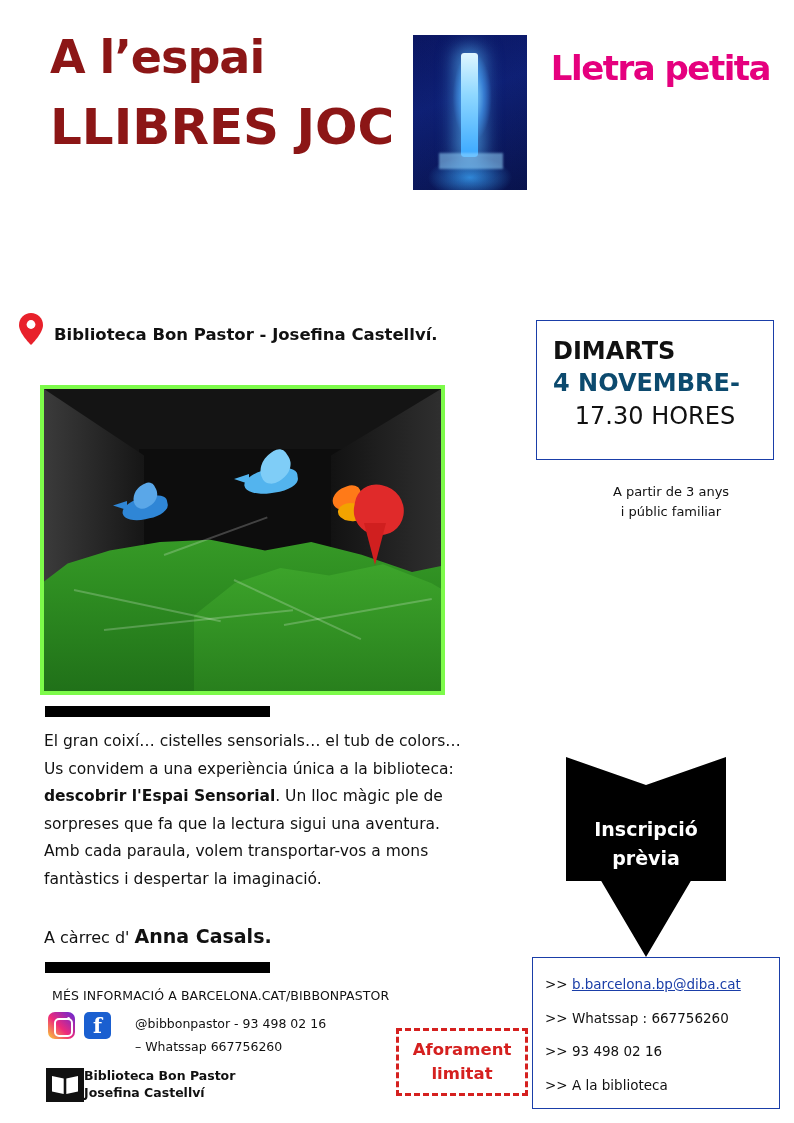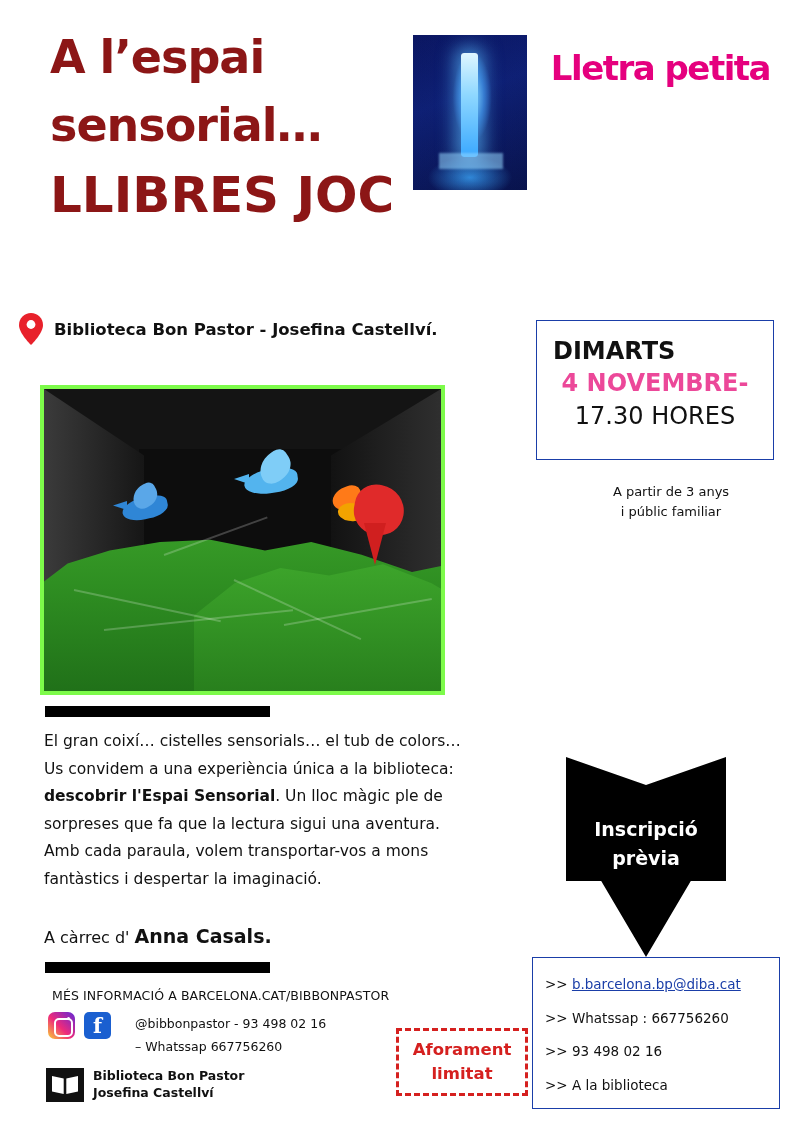--- a/index.html
+++ b/index.html
@@ -78,21 +78,21 @@
     white-space: nowrap;
   }
 
   
   .location {
     position: absolute;
     left: 18px; top: 312px;
     width: 520px;
     display: flex;
     gap: 10px;
-    align-items: center;
+    align-items: flex-end;
   }
   .pin-icon { width: 26px; height: 34px; flex: 0 0 26px; position: relative; }
   .pin-icon svg { display: block; }
   .location-text {
     font-family: "DejaVu Sans", sans-serif;
     font-weight: bold;
     font-size: 16.5px;
     color: #111;
     line-height: 1.35;
     padding-top: 2px;
@@ -180,21 +180,21 @@
     padding: 14px 16px 0 16px;
   }
   .date-l1 {
     font-family: "DejaVu Sans", sans-serif;
     font-weight: bold;
     font-size: 24px; color: #111; line-height: 1.35;
   }
   .date-l2 {
     font-family: "DejaVu Sans", sans-serif;
     font-weight: bold;
-    font-size: 24px; color: #ec4899; line-height: 1.35; text-align: center;
+    font-size: 24px; color: #0c4a6e; line-height: 1.35;
   }
   .date-l3 {
     font-family: "DejaVu Sans", sans-serif;
     font-size: 24px; color: #111; line-height: 1.35; text-align: center;
   }
   .audience {
     position: absolute;
     left: 556px; top: 482px;
     width: 230px;
     font-family: "DejaVu Sans", sans-serif;
@@ -270,21 +270,21 @@
     position: absolute;
     left: 135px; top: 1012px;
     font-family: "DejaVu Sans", sans-serif;
     font-size: 12.5px;
     color: #111;
     line-height: 1.85;
   }
   .biblogo {
     position: absolute;
     left: 46px; top: 1068px;
-    display: flex; gap: 9px; align-items: center;
+    display: flex; align-items: center;
   }
   .biblogo .mark {
     width: 38px; height: 34px; background: #111; position: relative;
   }
   .biblogo .mark::before {
     content: ""; position: absolute; left: 6px; top: 8px;
     width: 26px; height: 18px;
     background: #fff;
     clip-path: polygon(0 0, 45% 14%, 45% 100%, 0 86%, 0 0);
   }
@@ -359,21 +359,20 @@
     text-align: center;
   }
 </style>
 </head>
 <body>
 
 <div class="header">
 
   <div class="title-block">
     <div class="title-line">A l’espai</div>
-    <div class="title-line">sensorial…</div>
     <div class="title-line l3">LLIBRES JOC</div>
   </div>
 
   <div class="header-photo">
     <div class="tube"></div>
     <div class="base"></div>
   </div>
 
   <div class="petita">Lletra petita</div>
 </div>

